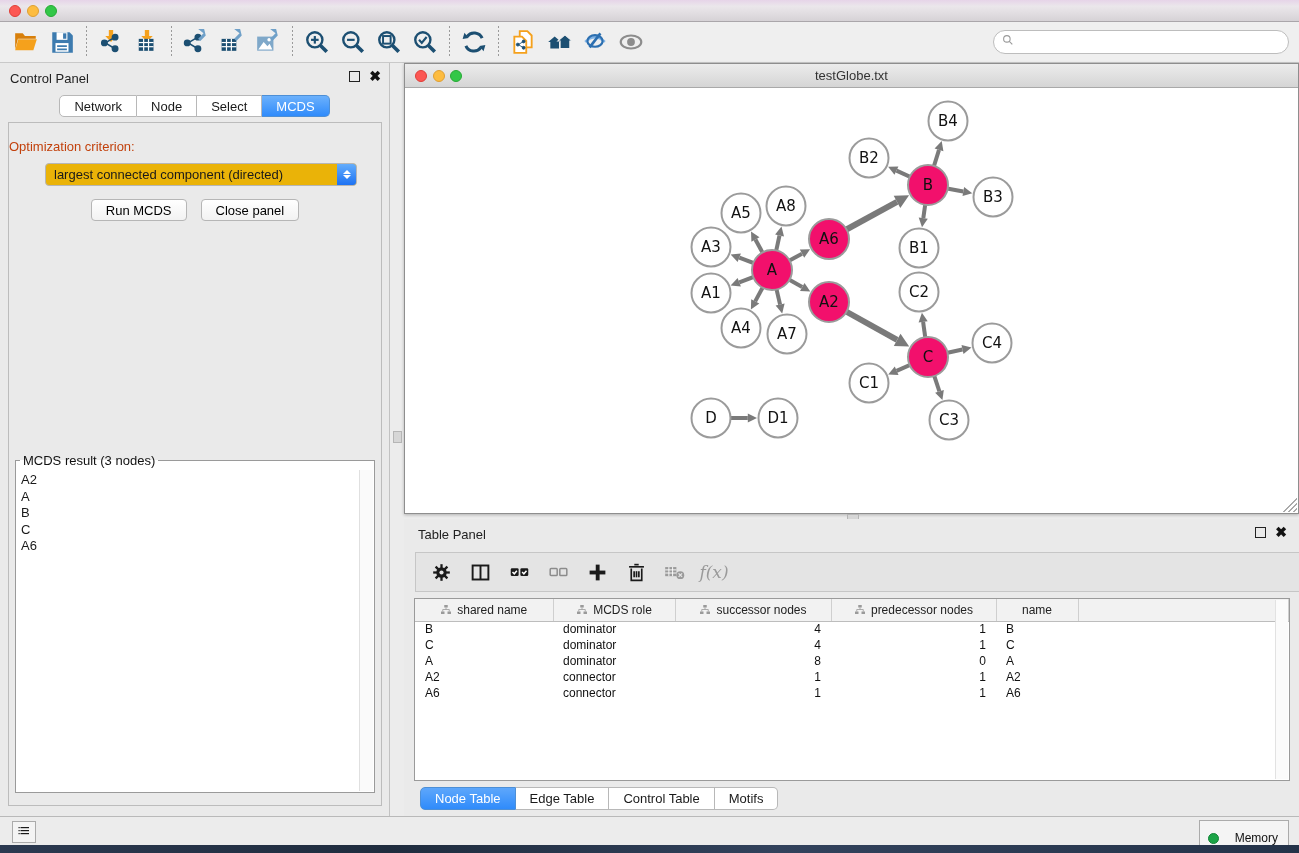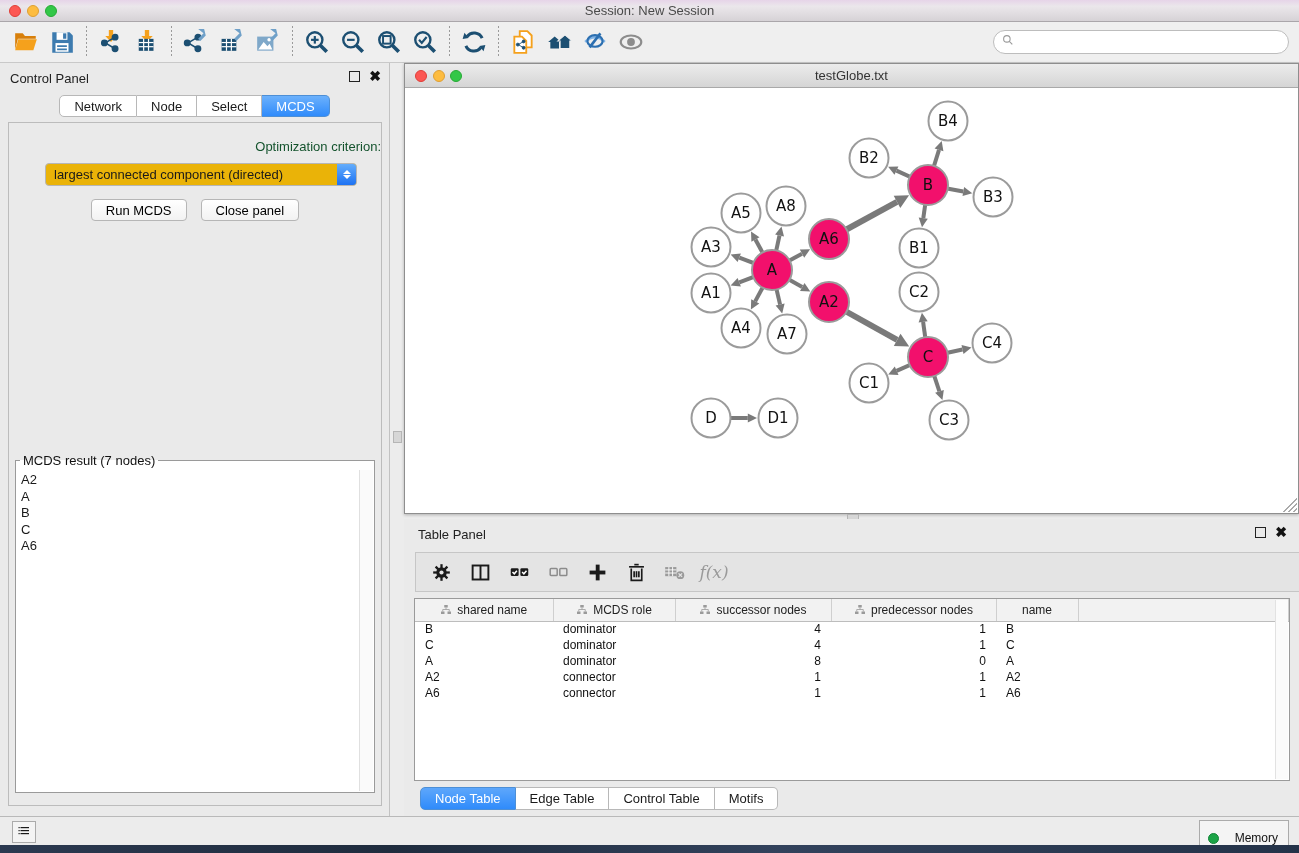--- a/index.html
+++ b/index.html
@@ -45,21 +45,21 @@
 
   .seg-tabs { display:flex; justify-content:center; margin-top:2px; }
   .seg-tab { height:22px; padding:0 14px; display:flex; align-items:center;
     background:#fff; border:1px solid #b8b8b8; border-left:none; font-size:13px; cursor:pointer; }
   .seg-tab:first-child { border-left:1px solid #b8b8b8; border-radius:5px 0 0 5px; }
   .seg-tab:last-child { border-radius:0 5px 5px 0; }
   .seg-tab.selected { background:linear-gradient(#6cb1fc,#2f8bfb); border-color:#4d8fd6; color:#fff; }
 
   .cp-content { position:absolute; left:8px; top:59px; width:374px; height:684px;
     border:1px solid #bcbcbc; background:#eaeaea; }
-  .opt-label { text-align:right; margin-top:16px; font-size:13px; color:#14532d; }
+  .opt-label { text-align:left; margin-top:16px; font-size:13px; color:#c2410c; }
   .combo { position:absolute; left:36px; top:40px; width:312px; height:23px; background:#eab308;
     border:1px solid #b6b6b6; border-radius:4px; display:flex; align-items:center; cursor:pointer; }
   .combo .combo-text { flex:1; font-size:13px; padding-left:8px; white-space:nowrap; overflow:hidden; }
   .combo .stepper { width:19px; height:21px; border-radius:0 3px 3px 0;
     background:linear-gradient(#64adfc,#1d72f3); position:relative; }
   .stepper:before, .stepper:after { content:""; position:absolute; left:5.5px; border:4px solid transparent; }
   .stepper:before { top:2px; border-bottom-color:#fff; }
   .stepper:after  { bottom:2px; border-top-color:#fff; }
   .btn-row { position:absolute; left:0; top:76px; width:100%; display:flex; justify-content:center; gap:14px; }
   .mac-btn { height:22px; padding:0 14px; background:linear-gradient(#fff,#f2f2f2);
@@ -135,21 +135,20 @@
 
   svg text { font-family:"DejaVu Sans", sans-serif; }
 </style>
 </head>
 <body>
 
 <div class="titlebar">
   <span class="tl red"></span>
   <span class="tl yellow"></span>
   <span class="tl green"></span>
-  <div class="title">Session: New Session</div>
 </div>
 
 <div class="toolbar" id="main-toolbar">
   <div class="tb-btn">
       <svg viewBox="0 0 24 24">
         <path fill="#d87f0a" d="M2 4h7l2 2.5h10V9H4.5L2 19z"></path>
         <path fill="#f5a11c" d="M4.8 9.5H22l-3.2 10H2z"></path>
       </svg>
     </div>
     <div class="tb-btn">
@@ -343,21 +342,21 @@
     <div class="combo">
       <span class="combo-text">largest connected component (directed)</span>
       <span class="stepper"></span>
     </div>
     <div class="btn-row">
       <button class="mac-btn">Run MCDS</button>
       <button class="mac-btn">Close panel</button>
     </div>
 
     <fieldset class="result-box">
-      <legend>MCDS result (7 nodes)</legend>
+      <legend>MCDS result (3 nodes)</legend>
       <div style="position:relative; width:100%; height:100%;">
         <div class="result-list" id="mcds-result-list">
             <div>A2</div>
             <div>A</div>
             <div>B</div>
             <div>C</div>
             <div>A6</div>
           </div>
         <div class="result-scroll"></div>
       </div>

